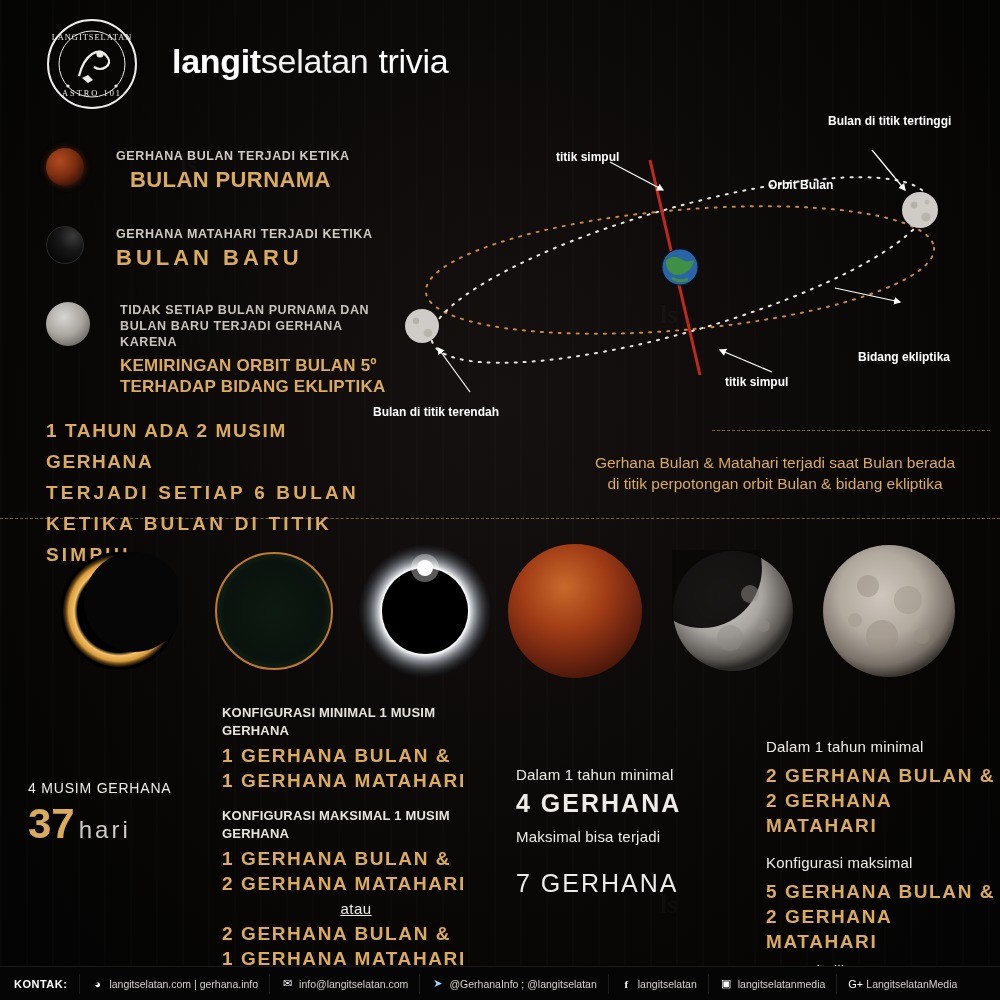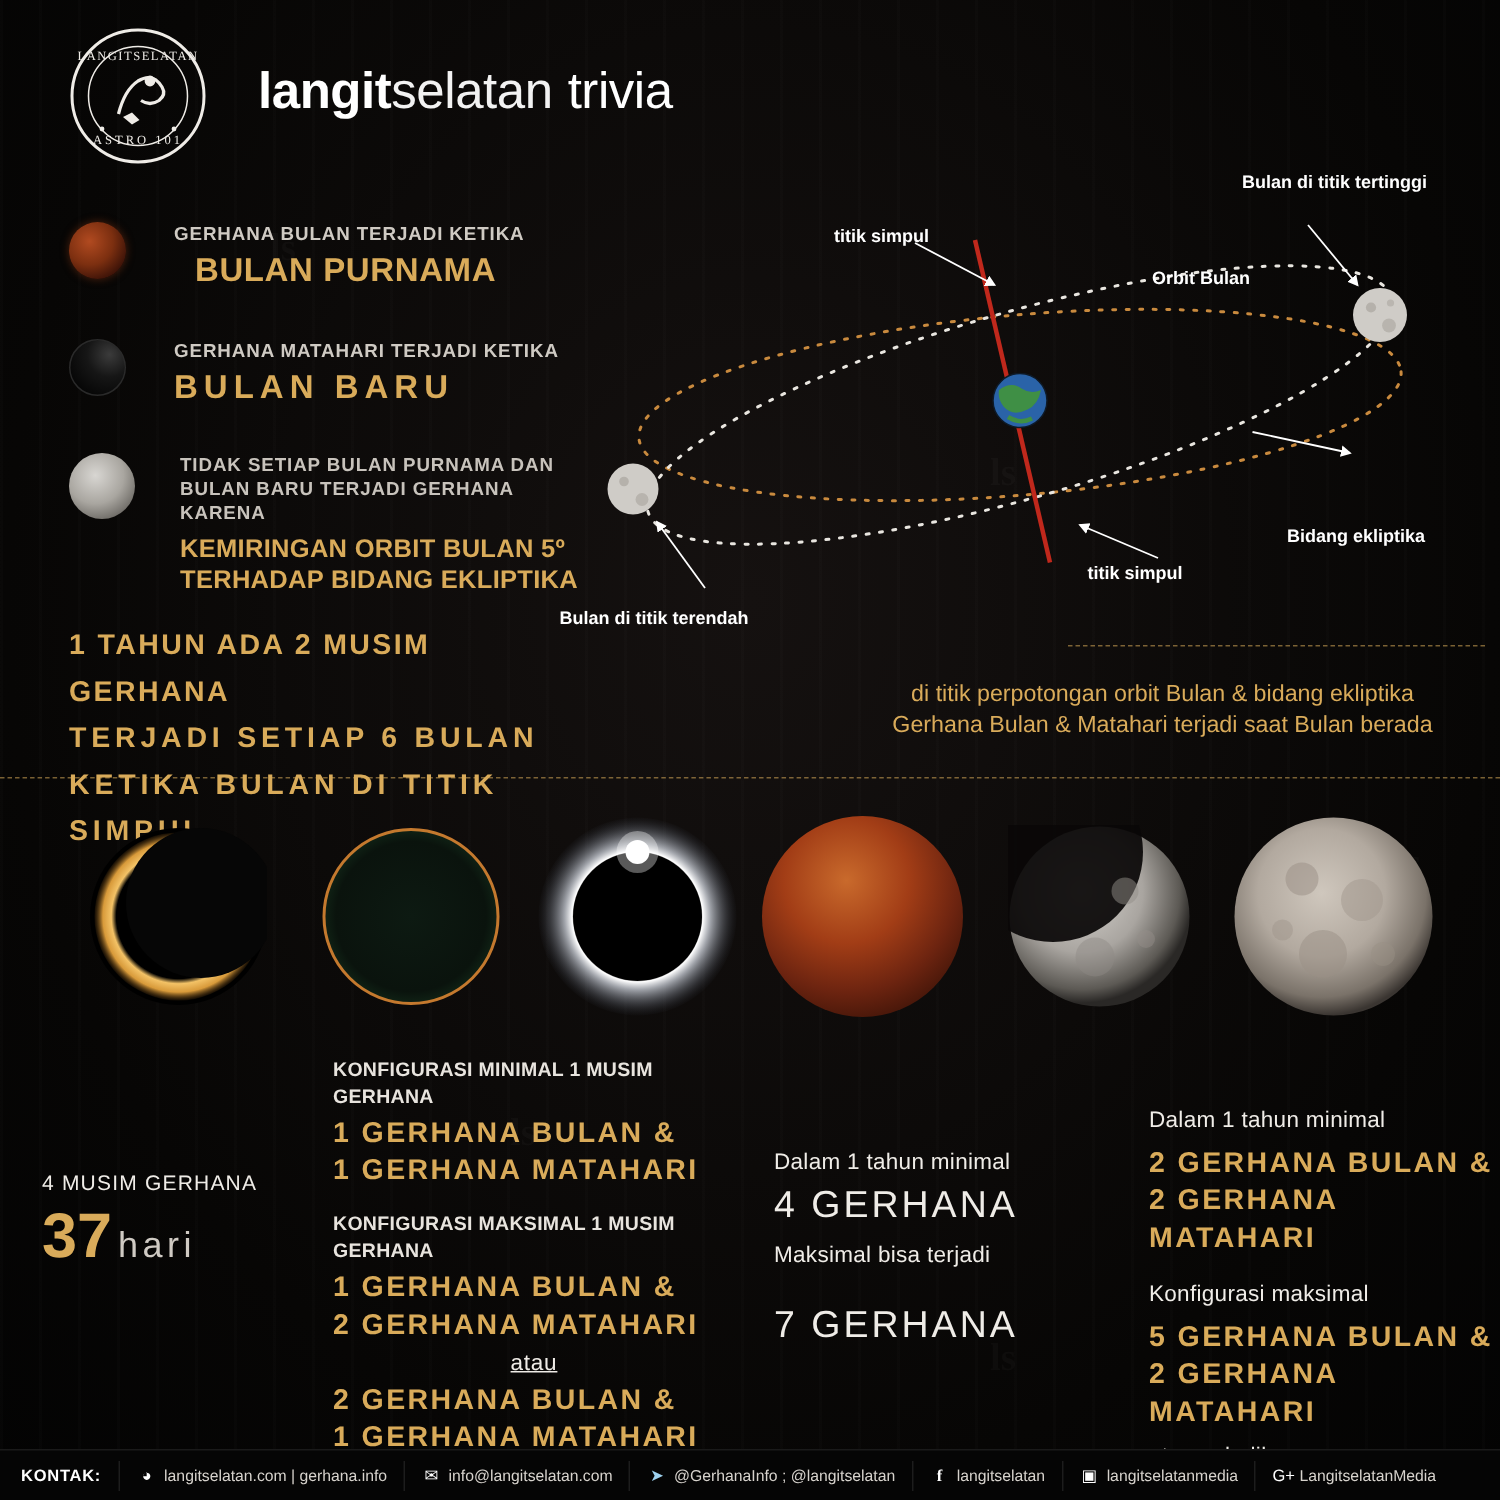--- a/index.html
+++ b/index.html
@@ -248,22 +248,22 @@
     <div class="dlabel" style="left:388px; top:68px;">Orbit Bulan</div>
     <div class="dlabel" style="left:448px; top:4px;">Bulan di titik tertinggi</div>
     <div class="dlabel" style="left:345px; top:265px;">titik simpul</div>
     <div class="dlabel" style="left:-7px; top:295px;">Bulan di titik terendah</div>
     <div class="dlabel" style="left:478px; top:240px;">Bidang ekliptika</div>
   </div>
 
   <div class="hdivider" style="left:712px; top:430px; width:278px;"></div>
 
   <div id="orbitcaption">
+    <div>Gerhana Bulan &amp; Matahari terjadi saat Bulan berada</div>
     <div>di titik perpotongan orbit Bulan &amp; bidang ekliptika</div>
-    <div>Gerhana Bulan &amp; Matahari terjadi saat Bulan berada</div>
   </div>
 
   <div class="hdivider" style="left:0px; top:518px; width:1000px;"></div>
 
   <div id="strip">
 
     <div class="ecl" style="left:60px; top:22px; width:118px; height:118px; background:#000;
          box-shadow: inset 0 0 0 0 #000;">
       <svg width="118" height="118" viewBox="0 0 118 118">
         <defs>
@@ -358,21 +358,21 @@
       <div class="mini" style="font-weight:bold;letter-spacing:0.2px;margin-top:14px;">KONFIGURASI MAKSIMAL 1 MUSIM GERHANA</div>
       <div class="gold" style="margin-top:3px;">1 GERHANA  BULAN &amp;</div>
       <div class="gold">2 GERHANA MATAHARI</div>
       <div class="atau" style="margin-top:4px;text-decoration:underline;">atau</div>
       <div class="gold" style="margin-top:4px;">2 GERHANA  BULAN &amp;</div>
       <div class="gold">1 GERHANA MATAHARI</div>
     </div>
 
     <div class="bcol" style="left:516px; top:72px; width:250px;">
       <div class="whiteline sm">Dalam 1 tahun minimal</div>
-      <div class="whiteline" style="font-size:25px;letter-spacing:2px;margin-top:2px;">4 GERHANA</div>
+      <div class="whiteline" style="font-size:25px;letter-spacing:2px;margin-top:2px;font-weight:bold;">4 GERHANA</div>
       <div class="whiteline sm" style="margin-top:8px;">Maksimal bisa terjadi</div>
       <div class="whiteline" style="font-size:25px;letter-spacing:2px;margin-top:20px;">7 GERHANA</div>
     </div>
 
     <div class="bcol" style="left:766px; top:44px; width:240px;">
       <div class="whiteline sm">Dalam 1 tahun minimal</div>
       <div class="gold" style="margin-top:3px;">2 GERHANA  BULAN &amp;</div>
       <div class="gold">2 GERHANA MATAHARI</div>
       <div class="whiteline sm" style="margin-top:12px;">Konfigurasi maksimal</div>
       <div class="gold" style="margin-top:3px;">5 GERHANA  BULAN &amp;</div>

